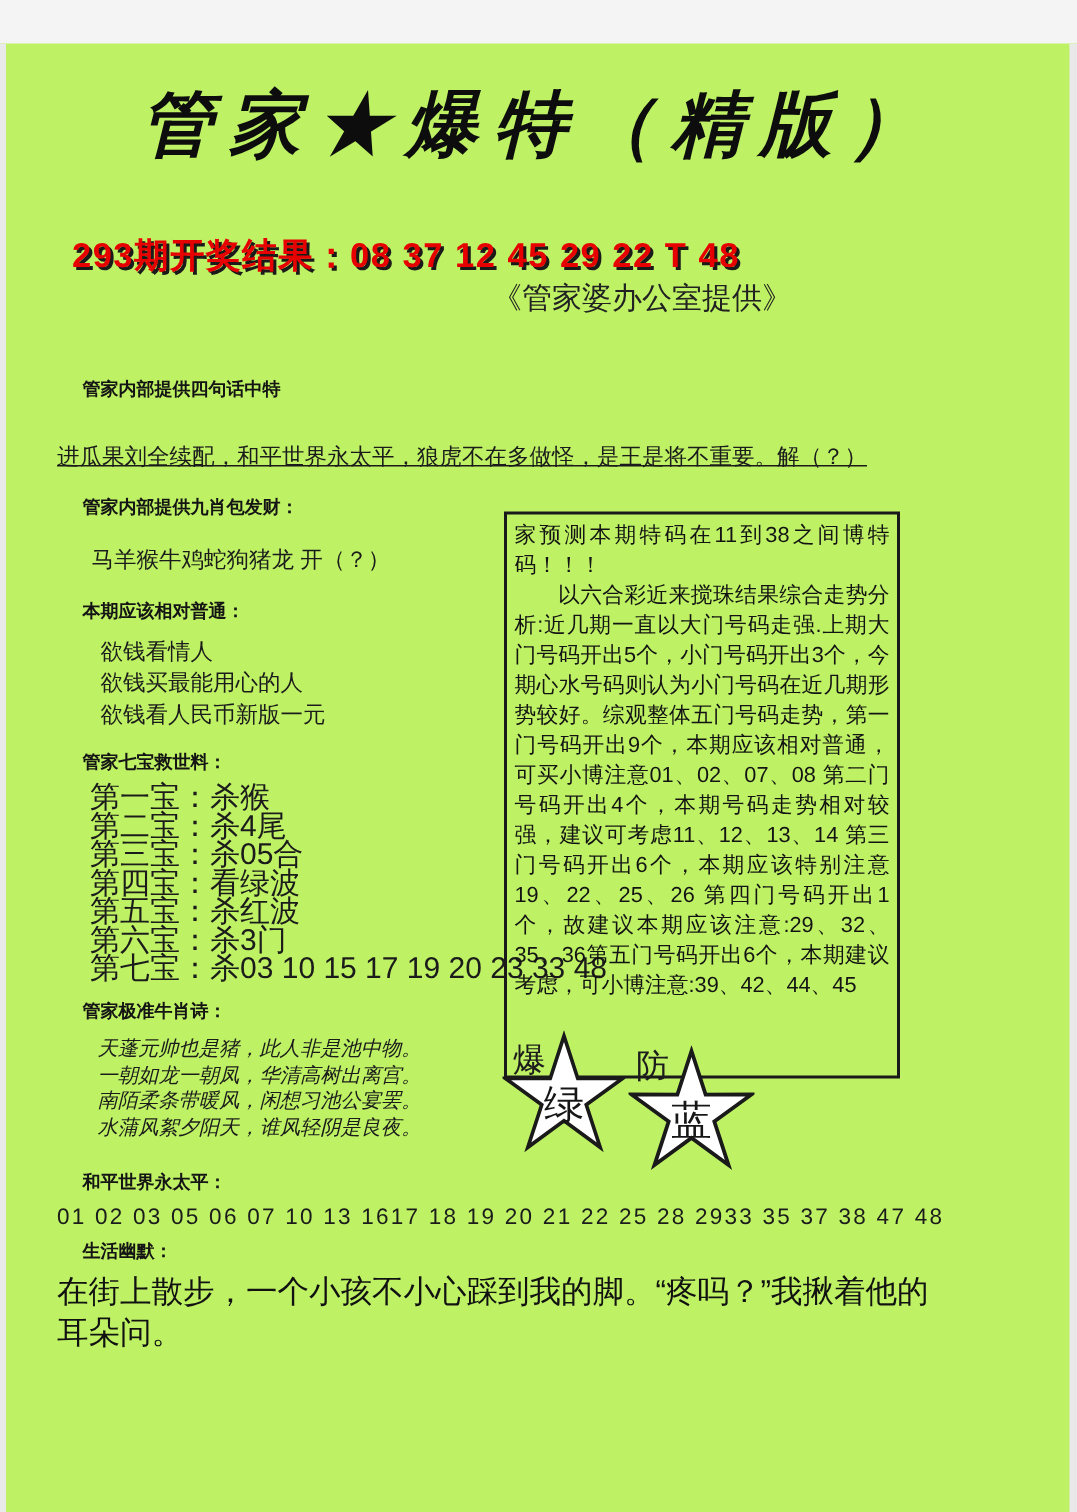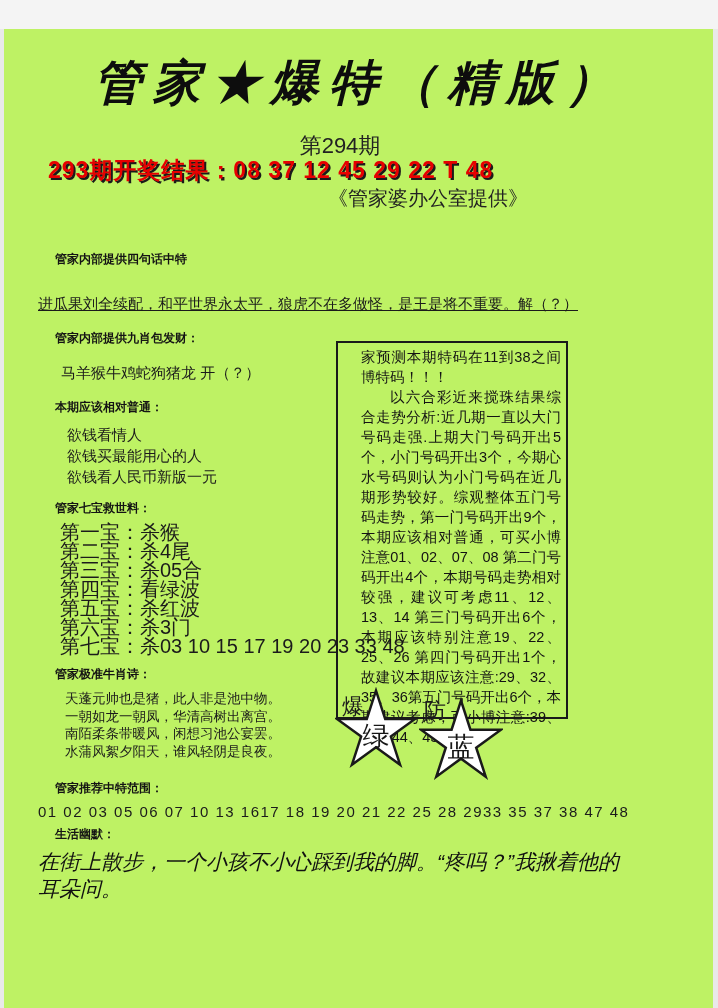--- a/index.html
+++ b/index.html
@@ -30,30 +30,30 @@
   .four-title{top:222px;left:55px;}
   .four-text{top:266px;left:38px;width:640px;white-space:nowrap;text-decoration:underline;}
 
   .left-col{position:absolute;top:301px;left:55px;width:292px;}
   .left-col .content-nine{margin:17px 0 0 6px;white-space:nowrap;}
   .left-col .h-money{margin-top:16px;}
   .money-lines{margin:8px 0 0 12px;line-height:21px;}
   .left-col .h-seven{margin-top:13px;}
   .seven-lines{margin:6px 0 0 5px;line-height:19px;font-size:20px;white-space:nowrap;}
   .left-col .h-poem{margin-top:10px;}
-  .poem-lines{margin:7px 0 0 10px;line-height:17.5px;font-size:13.5px;white-space:nowrap;}
+  .poem-lines{margin:7px 0 0 10px;line-height:17.5px;font-size:13.5px;white-space:nowrap;font-style:italic;}
 
   .range-title{top:751px;left:55px;}
   .range-nums{top:774px;left:38px;width:660px;letter-spacing:1.5px;white-space:nowrap;}
   .humor-title{top:797px;left:55px;}
-  .humor-text{top:819px;left:38px;width:592px;font-size:21px;line-height:27px;color:#111;font-style:italic;}
+  .humor-text{top:819px;left:38px;width:592px;font-size:21px;line-height:27px;color:#111;}
 
   .analysis-box{
-    position:absolute;top:312px;left:336px;width:232px;height:378px;
-    border:2px solid #1a1a1a;box-sizing:border-box;padding:4px 5px 0 23px;z-index:1;
+    position:absolute;top:312px;left:336px;width:264px;height:378px;
+    border:2px solid #1a1a1a;box-sizing:border-box;padding:4px 5px 0 5px;z-index:1;
   }
   .analysis-box p{margin:0;font-size:14.5px;line-height:20px;text-align:justify;color:#131313;}
   .analysis-box p.body{ text-indent:2em; }
 
   .star{position:absolute;z-index:2;}
   .star svg{display:block;}
   .star .char{
     position:absolute;left:0;top:36%;width:100%;text-align:center;
     font-size:27px;color:#161616;
   }
@@ -64,21 +64,20 @@
   .label-guard{left:424px;top:667px;}
 </style>
 </head>
 <body>
 
 <div class="page">
   <div class="edge left"></div>
   <div class="edge right"></div>
 
   <div class="main-title">管家★爆特（精版）</div>
-  <div class="issue">第294期</div>
   <div class="prev-result">293期开奖结果：08 37 12 45 29 22 T 48</div>
   <div class="provider">《管家婆办公室提供》</div>
 
   <div class="abs four-title sec-title">管家内部提供四句话中特</div>
   <div class="abs four-text body-text">进瓜果刘全续配，和平世界永太平，狼虎不在多做怪，是王是将不重要。解（？）</div>
 
   <div class="left-col">
     <div class="sec-title">管家内部提供九肖包发财：</div>
     <div class="body-text content-nine">马羊猴牛鸡蛇狗猪龙 开（？）</div>
 
@@ -102,21 +101,21 @@
 
     <div class="sec-title h-poem">管家极准牛肖诗：</div>
     <div class="poem-lines">
       <div>天蓬元帅也是猪，此人非是池中物。</div>
       <div>一朝如龙一朝凤，华清高树出离宫。</div>
       <div>南陌柔条带暖风，闲想习池公宴罢。</div>
       <div>水蒲风絮夕阳天，谁风轻阴是良夜。</div>
     </div>
   </div>
 
-  <div class="abs range-title sec-title">管家推荐中特范围：</div>
+  <div class="abs range-title sec-title">和平世界永太平：</div>
   <div class="abs range-nums body-text">01 02 03 05 06 07 10 13 1617 18 19 20 21 22 25 28 2933 35 37 38 47 48</div>
 
   <div class="abs humor-title sec-title">生活幽默：</div>
   <div class="abs humor-text">在街上散步，一个小孩不小心踩到我的脚。“疼吗？”我揪着他的耳朵问。</div>
 
   <div class="analysis-box">
     <p>家预测本期特码在11到38之间博特码！！！</p>
     <p class="body">以六合彩近来搅珠结果综合走势分析:近几期一直以大门号码走强.上期大门号码开出5个，小门号码开出3个，今期心水号码则认为小门号码在近几期形势较好。综观整体五门号码走势，第一门号码开出9个，本期应该相对普通，可买小博注意01、02、07、08 第二门号码开出4个，本期号码走势相对较强，建议可考虑11、12、13、14 第三门号码开出6个，本期应该特别注意19、22、25、26 第四门号码开出1个，故建议本期应该注意:29、32、35、36第五门号码开出6个，本期建议考虑，可小博注意:39、42、44、45</p>
   </div>
 

